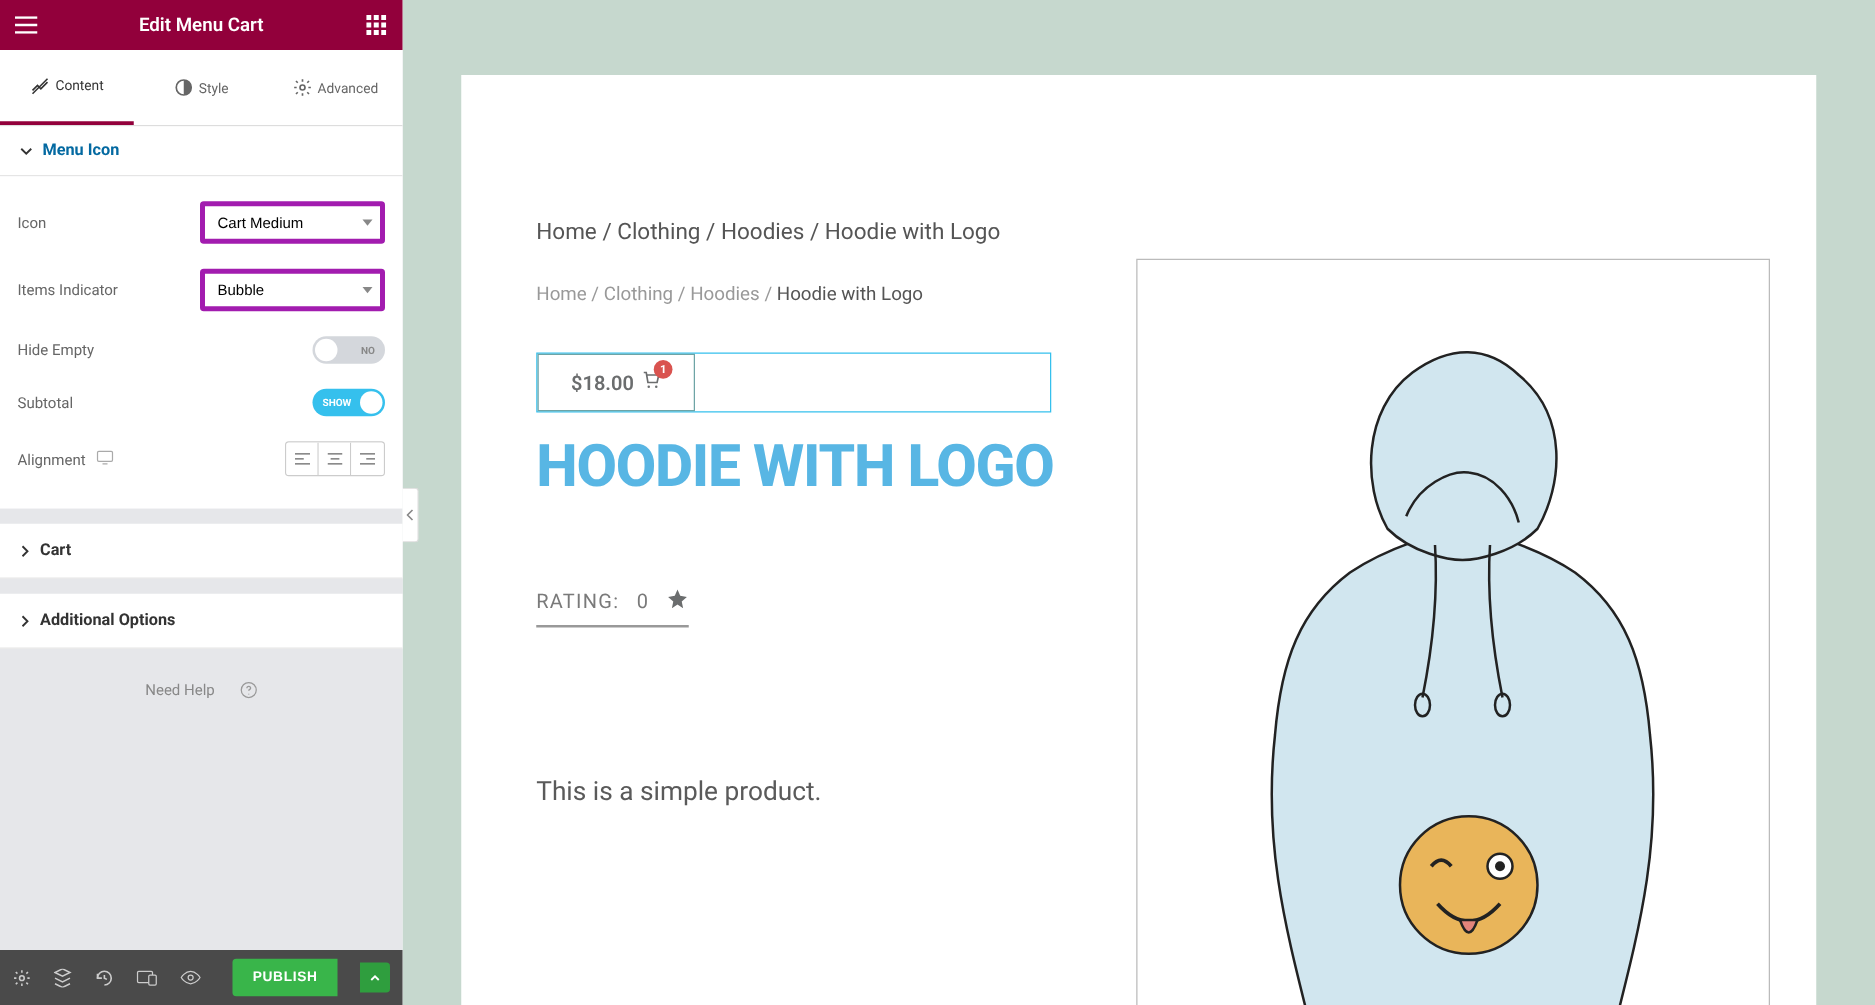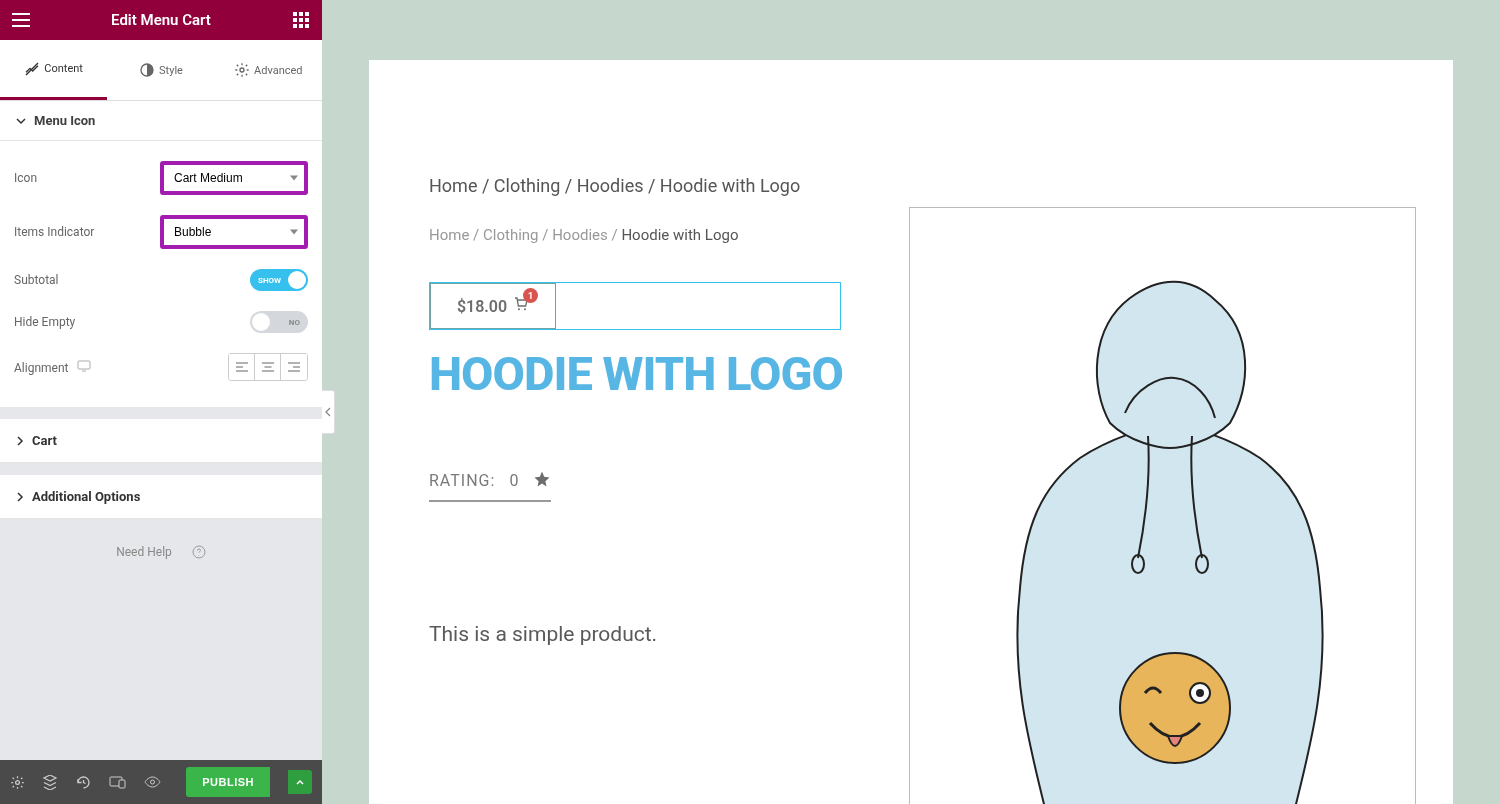--- a/index.html
+++ b/index.html
@@ -9,21 +9,21 @@
 .sidebar { width: 322px; height: 100%; background: #e6e7ea; display: flex; flex-direction: column; position: relative; }
 .sidebar-header { background: #92003b; height: 40px; display: flex; align-items: center; justify-content: space-between; padding: 0 10px; color: #fff; }
 .sidebar-header .menu-btn, .sidebar-header .grid-btn { cursor: pointer; display:flex; align-items:center; justify-content:center; width:22px; height:22px; }
 .sidebar-header .title { font-size: 15px; font-weight: 600; }
 
 .tabs { display: flex; background: #fff; border-bottom: 1px solid #ddd; }
 .tab { flex: 1; display: flex; align-items: center; justify-content: center; height: 60px; font-size: 11px; color: #666; cursor: pointer; gap:4px; }
 .tab.active { border-bottom: 3px solid #92003b; color: #333; }
 .tab svg { width: 16px; height: 16px; }
 
-.section-header { background: #fff; padding: 12px 16px; font-size: 13px; font-weight: 700; color: #404040; display: flex; align-items: center; gap: 8px; border-bottom: 1px solid #e5e5e5; cursor: pointer; }
+.section-header { background: #fff; padding: 12px 16px; font-size: 13px; font-weight: 700; color: #0369a1; display: flex; align-items: center; gap: 8px; border-bottom: 1px solid #e5e5e5; cursor: pointer; }
 
 .controls { background: #fff; padding: 10px 14px 16px; font-size: 12px; color: #666; }
 .control-row { display: flex; align-items: center; justify-content: space-between; padding: 10px 0; }
 .control-row label { flex: 1; }
 .select { appearance: none; border: 4px solid #a21caf; border-radius: 3px; padding: 6px 26px 6px 10px; font-size: 12px; width: 148px; background: #fff; position: relative; }
 .select-wrap { position: relative; }
 .select-wrap::after { content: ""; position: absolute; right: 10px; top: 50%; transform: translateY(-50%); width: 0; height: 0; border-left: 4px solid transparent; border-right: 4px solid transparent; border-top: 5px solid #888; pointer-events: none; }
 
 .toggle { width: 58px; height: 22px; border-radius: 11px; position: relative; cursor: pointer; font-size: 8px; font-weight:700; color:#fff; display:flex; align-items:center; }
 .toggle.off { background: #d4d7dc; justify-content:flex-end; padding-right:8px; color:#888; }
@@ -130,31 +130,31 @@
   <div class="controls">
     <div class="control-row">
       <label>Icon</label>
       <div class="select-wrap"><select class="select"><option>Cart Medium</option></select></div>
     </div>
     <div class="control-row">
       <label>Items Indicator</label>
       <div class="select-wrap"><select class="select"><option>Bubble</option></select></div>
     </div>
     <div class="control-row">
+      <label>Hide Empty</label>
+      <div class="toggle off">
+          <span class="knob"></span>
+          <span>NO</span>
+        </div>
+    </div>
+    <div class="control-row">
       <label>Subtotal</label>
       <div class="toggle on">
           <span>SHOW</span>
           <span class="knob"></span>
-        </div>
-    </div>
-    <div class="control-row">
-      <label>Hide Empty</label>
-      <div class="toggle off">
-          <span class="knob"></span>
-          <span>NO</span>
         </div>
     </div>
     <div class="control-row">
       <label><span>Alignment</span>
         <span class="device-icon"><svg width="14" height="12" viewBox="0 0 14 12">
               <rect x="1" y="1" width="12" height="8" rx="1" fill="none" stroke="#aaa"></rect>
               <path d="M5 11h4" stroke="#aaa"></path>
             </svg></span>
       </label>
       <div class="align-group">

